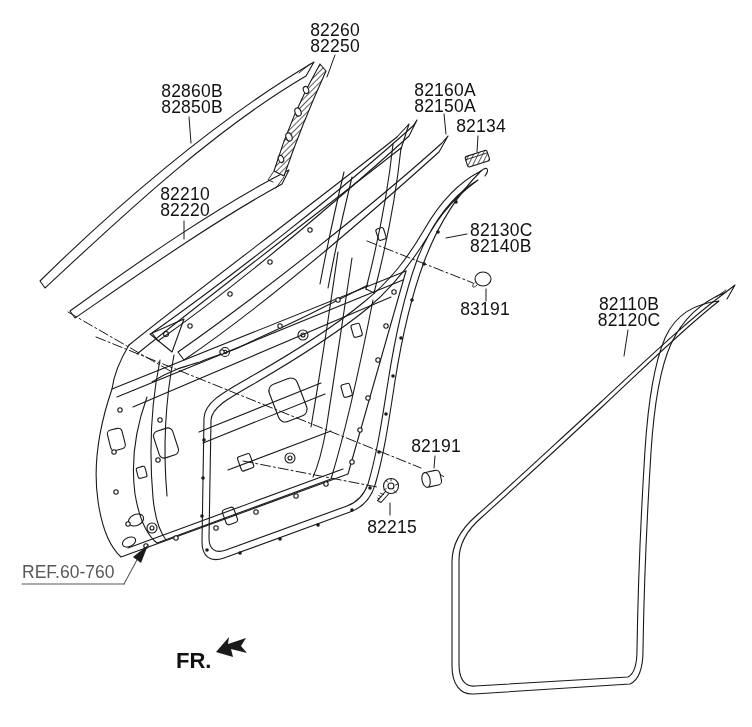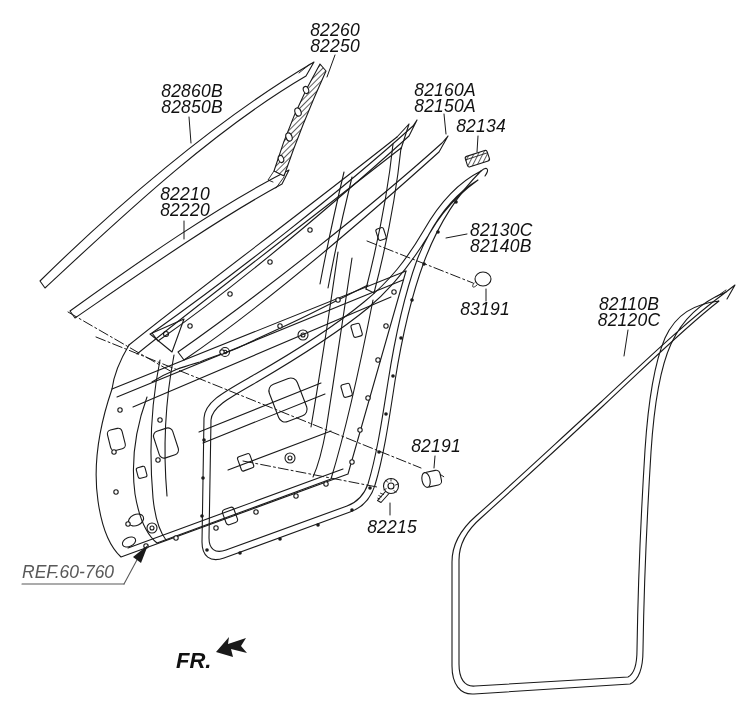--- a/index.html
+++ b/index.html
@@ -9,21 +9,20 @@
     width: 752px;
     height: 727px;
     overflow: hidden;
     font-family: "Liberation Sans", sans-serif;
   }
   .diagram-wrap {
     position: relative;
     width: 752px;
     height: 727px;
     background: #ffffff;
-    font-style: italic;
   }
   svg { display: block; }
   text {
     font-family: "Liberation Sans", sans-serif;
     fill: #111111;
   }
   .part-code { font-size: 17.5px; letter-spacing: 0.2px; }
   .ref-note  { font-size: 17.5px; fill: #595959; }
   .fr-label  { font-size: 22px; font-weight: bold; }
 </style>

